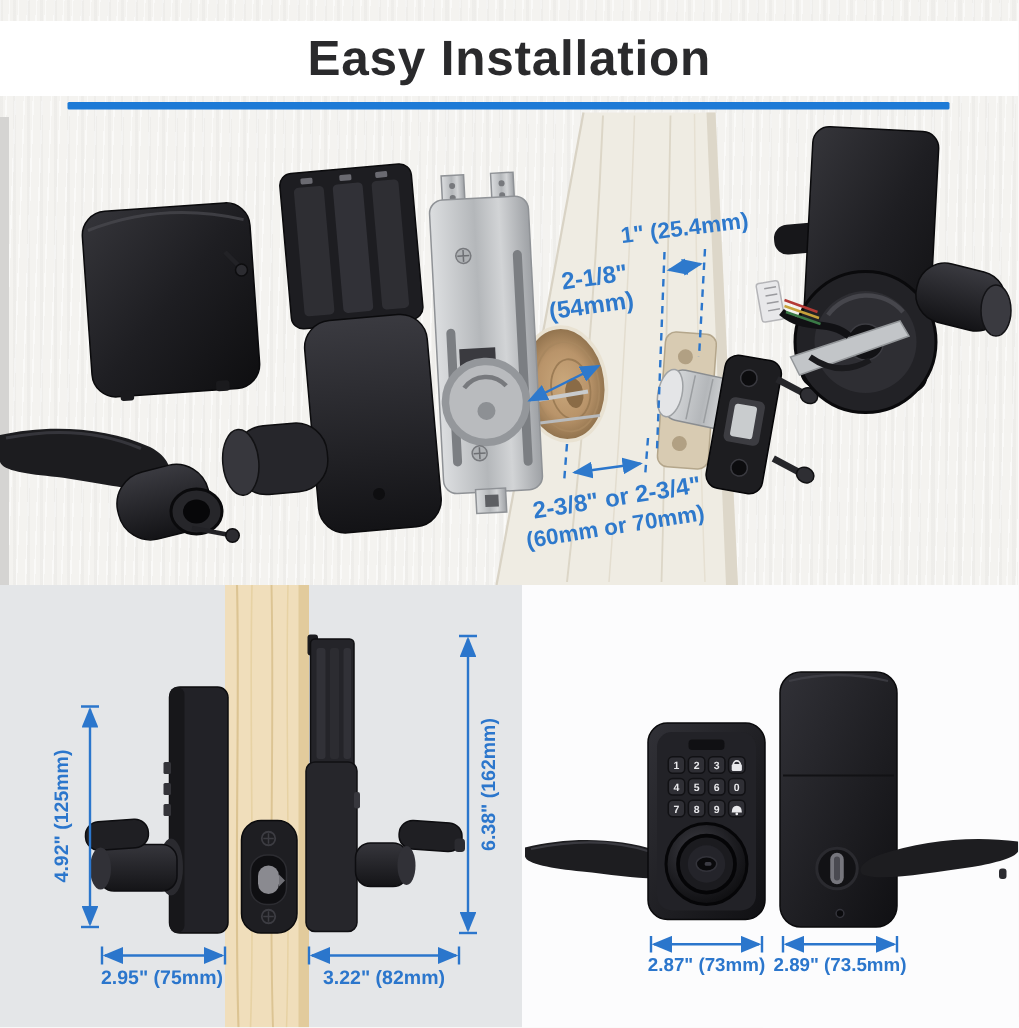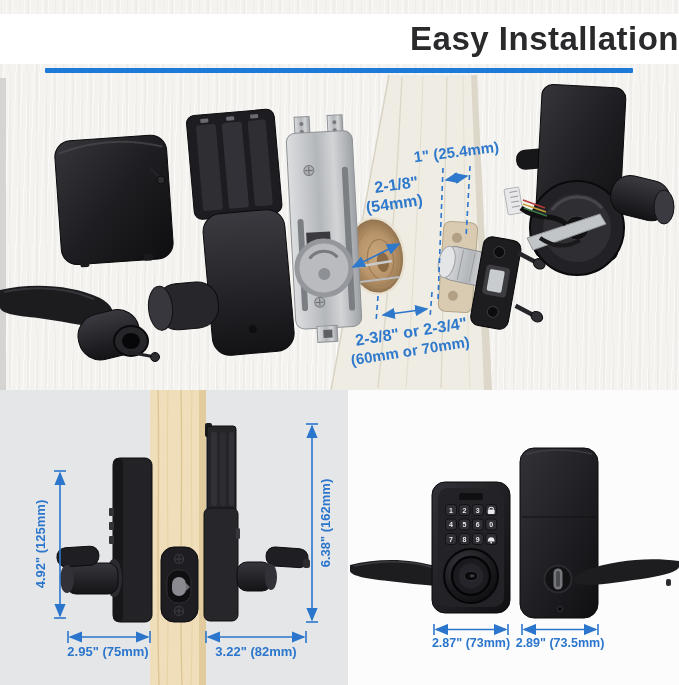--- a/index.html
+++ b/index.html
@@ -5,21 +5,21 @@
   html,body{margin:0;padding:0;}
   #stage{position:relative;width:679px;height:685px;overflow:hidden;background:#fff;
          font-family:"Liberation Sans",sans-serif;}
   
   .top-section{position:absolute;left:0;top:0;width:679px;height:390px;
     background-color:#f4f3f0;
     background-image:
       repeating-linear-gradient(90deg, rgba(0,0,0,0.025) 0 2px, transparent 2px 9px),
       repeating-linear-gradient(92deg, rgba(255,255,255,0.55) 0 1px, transparent 1px 6px);}
   .title-band{position:absolute;left:0;top:14px;width:679px;height:50px;background:#ffffff;z-index:3;}
-  .page-title{position:absolute;left:0;top:20px;width:679px;text-align:right;z-index:4;
+  .page-title{position:absolute;left:0;top:20px;width:679px;text-align:center;z-index:4;
     font-size:33px;font-weight:bold;letter-spacing:0.5px;color:#2a2a2c;margin:0;}
   .title-underline{position:absolute;left:45px;top:68px;width:588px;height:5px;background:#1d7ad6;z-index:4;border-radius:1px;}
   .top-svg{position:absolute;left:0;top:0;z-index:1;}
   
   .bottom-left{position:absolute;left:0;top:390px;width:348px;height:295px;background:#e4e6e8;}
   .bottom-right{position:absolute;left:348px;top:390px;width:331px;height:295px;background:#fcfcfd;}
   .dim-text{fill:#2b76cc;font-family:"Liberation Sans",sans-serif;font-weight:bold;}
   .dim-line{stroke:#2b76cc;stroke-width:1.6;fill:none;}
   .dim-dash{stroke:#2b76cc;stroke-width:1.6;fill:none;stroke-dasharray:5 4;}
   .ann-text{fill:#2e79cc;font-family:"Liberation Sans",sans-serif;font-weight:bold;}

